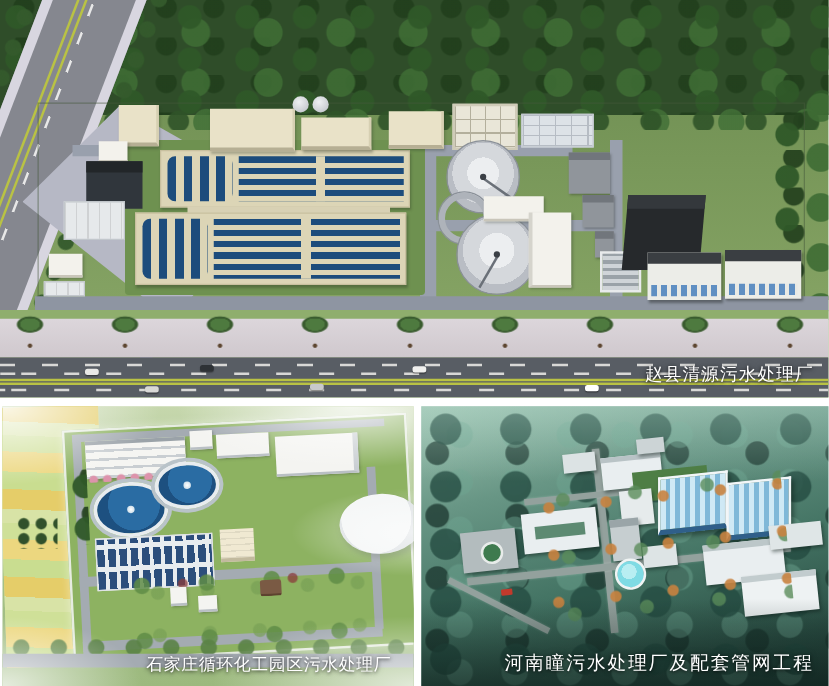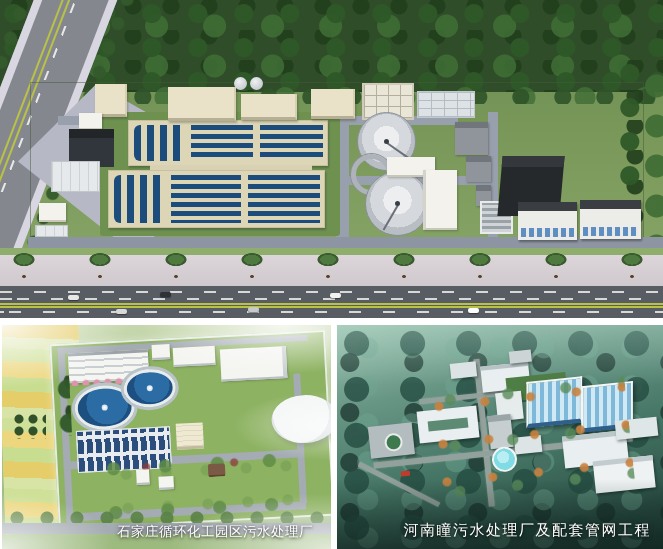--- a/index.html
+++ b/index.html
@@ -242,20 +242,21 @@
       <div class="ylinerow" style="top:17px;"></div>
       <div class="ylinerow" style="top:20px;"></div>
       <div class="dashrow" style="top:25px;background-position:9px 0;"></div>
       <div class="car" style="left:68px;top:9px;background:#e8e8e6;"></div>
       <div class="car" style="left:160px;top:6px;background:#2e3236;"></div>
       <div class="car" style="left:248px;top:21px;background:#c8c9cb;"></div>
       <div class="car" style="left:330px;top:7px;background:#f0f0ee;"></div>
       <div class="car" style="left:468px;top:22px;background:#ffffff;"></div>
       <div class="car" style="left:116px;top:23px;background:#d9d9d7;"></div>
     </div>
+    <figcaption class="caption cap-top">赵县清源污水处理厂</figcaption>
   </figure>
 
   <figure class="panel p-bl">
     <div class="a fields"></div>
     <div class="a fieldtrees"></div>
 
     <div class="a blplant">
       <div class="a blroad" style="left:6px;top:2px;width:7px;height:176px;"></div>
       <div class="a blroad" style="left:6px;top:2px;width:250px;height:6px;"></div>
       <div class="a blroad" style="left:6px;top:116px;width:240px;height:8px;"></div>

